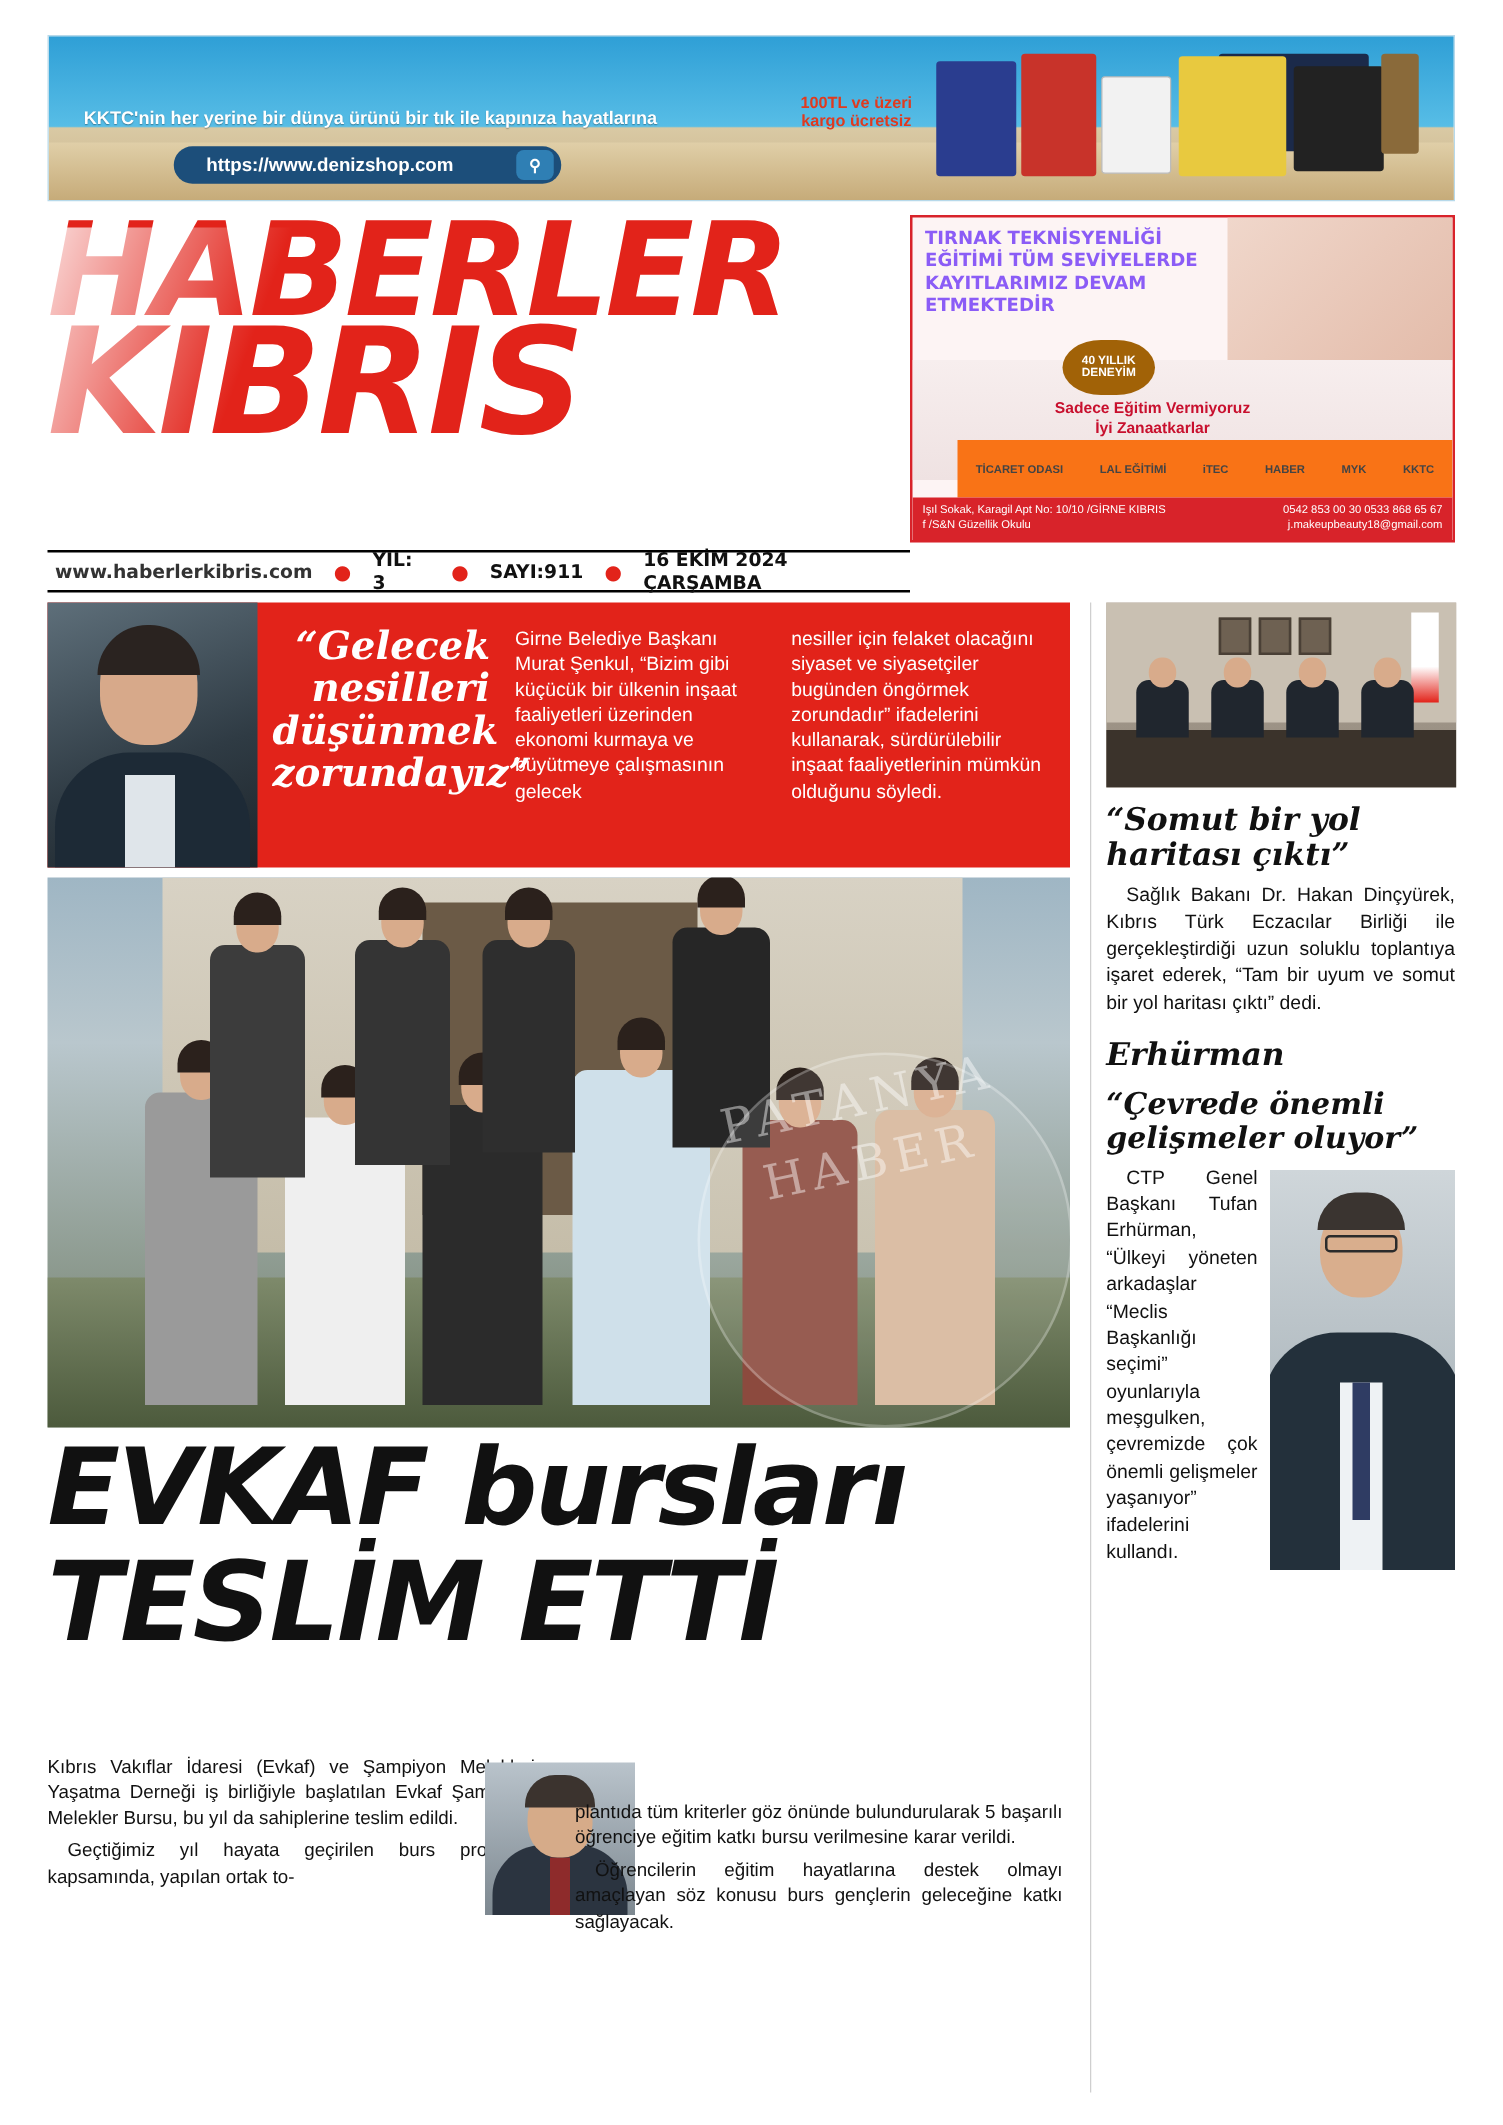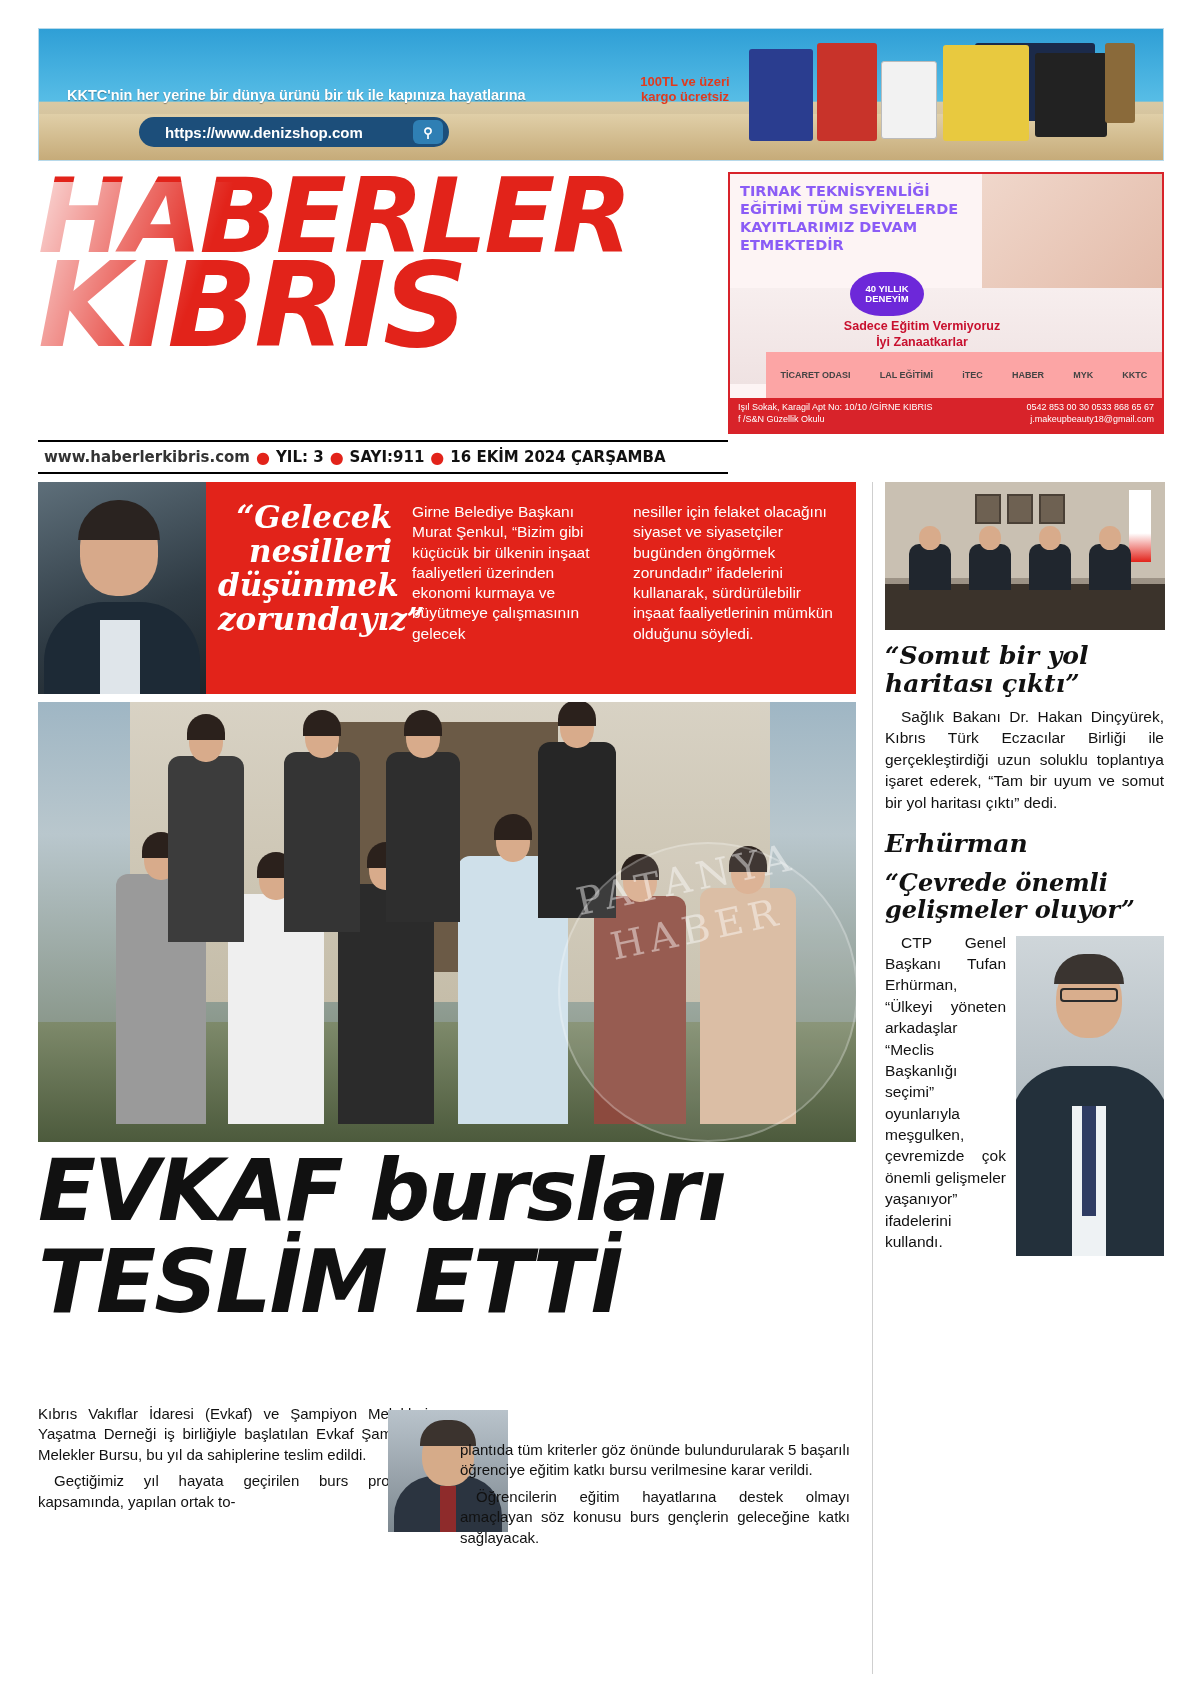--- a/index.html
+++ b/index.html
@@ -114,45 +114,45 @@
     color: #8b5cf6; font-weight: bold; font-size: 14.5px; line-height: 1.25;
     font-family: "DejaVu Sans", sans-serif;
   }
   .nail-sub {
     position: absolute; left: 112px; top: 144px; width: 160px;
     color: #c8102e; font-weight: bold; font-size: 12.5px; line-height: 1.3;
     text-align: center;
   }
   .nail-badge {
     position: absolute; left: 120px; top: 98px; width: 74px; height: 44px;
-    background: #6d28d9; color: #fff; border-radius: 50%/60%;
+    background: #a16207; color: #fff; border-radius: 50%/60%;
     font-size: 9.5px; font-weight: bold; display:flex; align-items:center;
     justify-content:center; text-align:center; line-height:1.1; padding: 3px;
   }
   .nail-logos {
     position: absolute; left: 0; right: 0; bottom: 34px; height: 46px;
     display: flex; align-items: center; justify-content: space-around;
-    background: #fca5a5;
+    background: #f97316;
     margin-left: 36px;
   }
   .nail-logos .lg {
     font-size: 9px; font-weight: bold; color: #444; text-align:center;
   }
   .nail-foot {
     position: absolute; left: 0; right: 0; bottom: 0; height: 34px;
     background: #d8232a; color: #fff; font-size: 9px; padding: 3px 8px;
     display:flex; justify-content: space-between; line-height: 1.35;
   }
 
   
   .infobar {
     position: absolute; left: 38px; top: 440px;
     width: 690px; height: 34px;
     border-top: 2px solid #000; border-bottom: 2px solid #000;
-    display: flex; align-items: center; gap: 6px;
+    display: flex; align-items: center; gap: 17px;
     font-size: 15px; font-weight: bold; color: #111;
     padding: 0 6px;
     font-family: "DejaVu Sans", sans-serif;
   }
   .infobar .dot { color: #e2231a; font-size: 16px; }
   .infobar .site { color: #333; }
 
   
   .lead {
     position: absolute; left: 38px; top: 482px;

